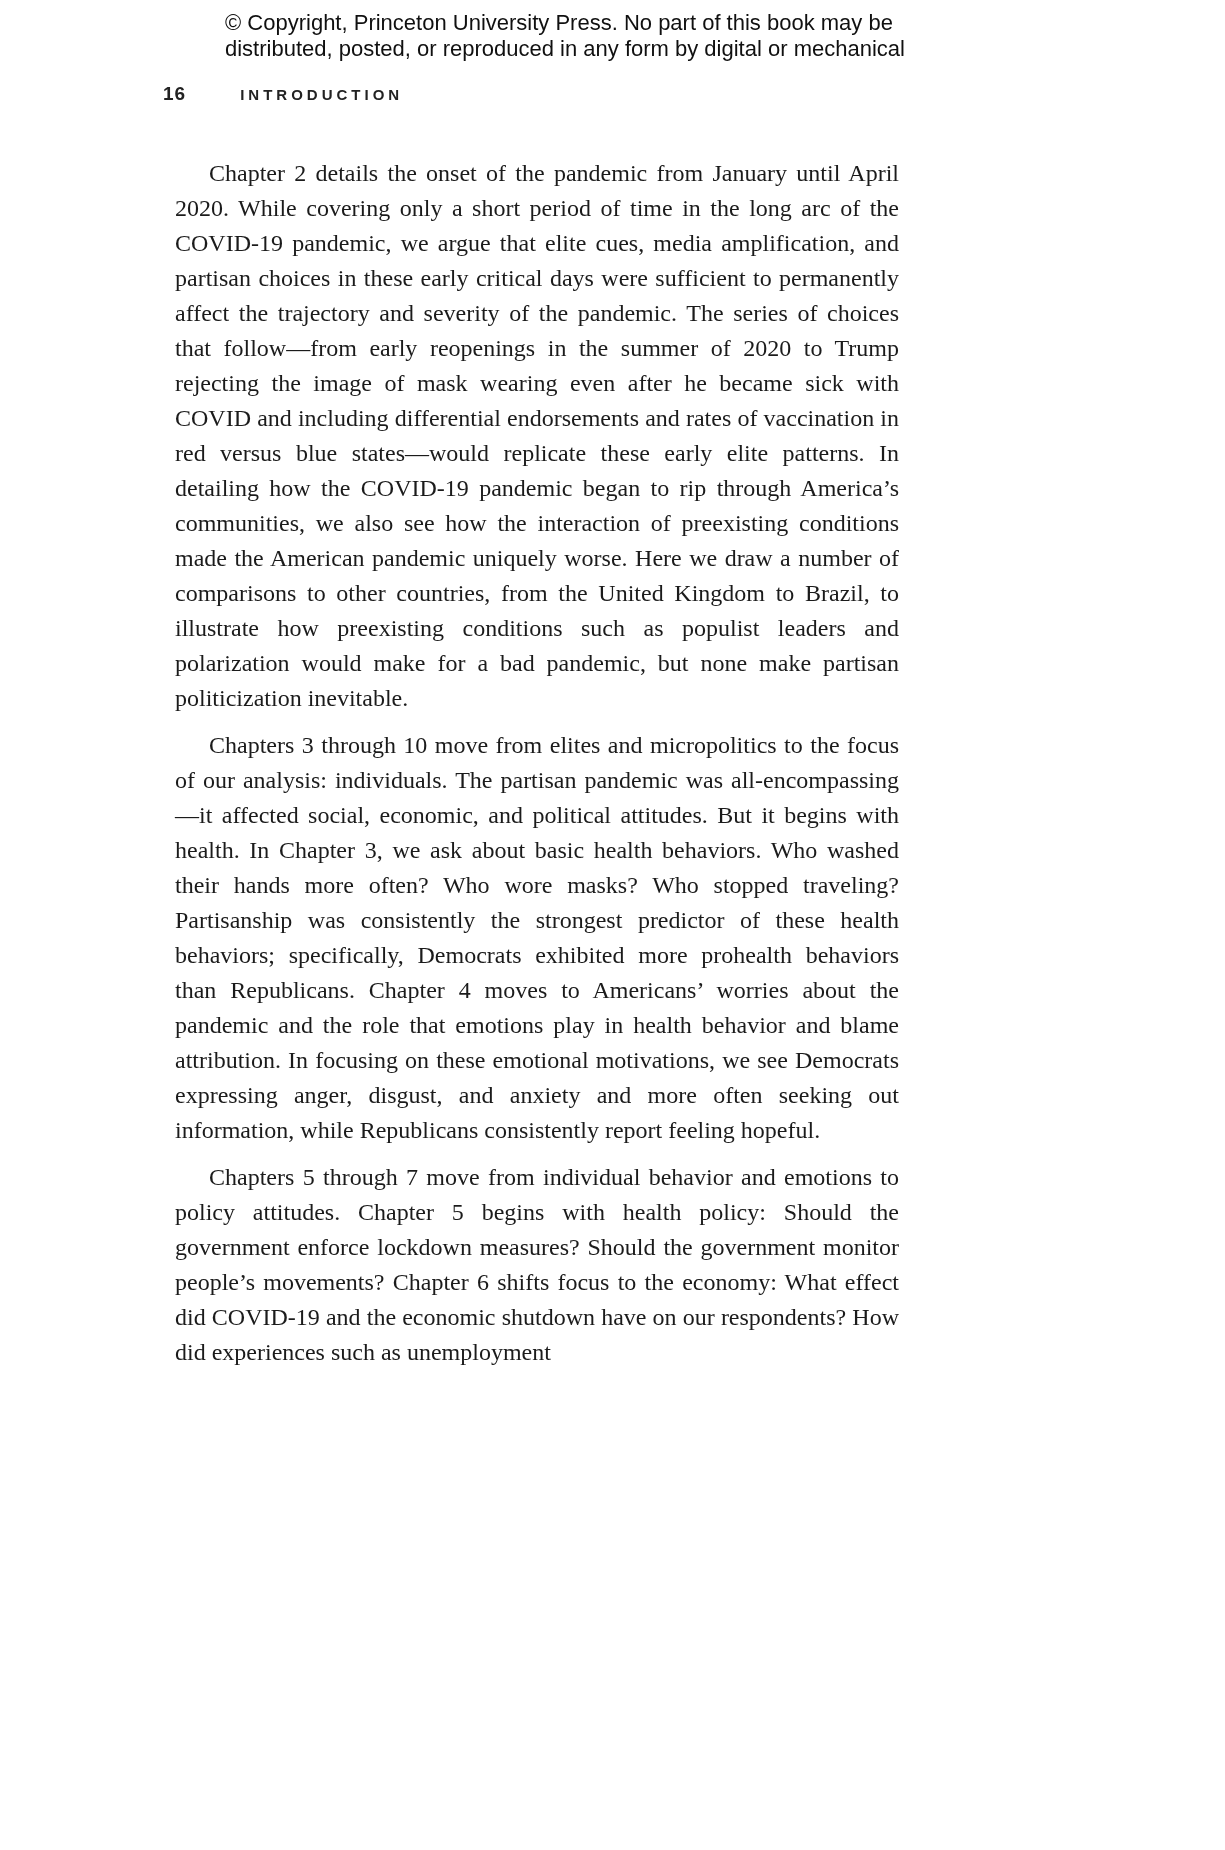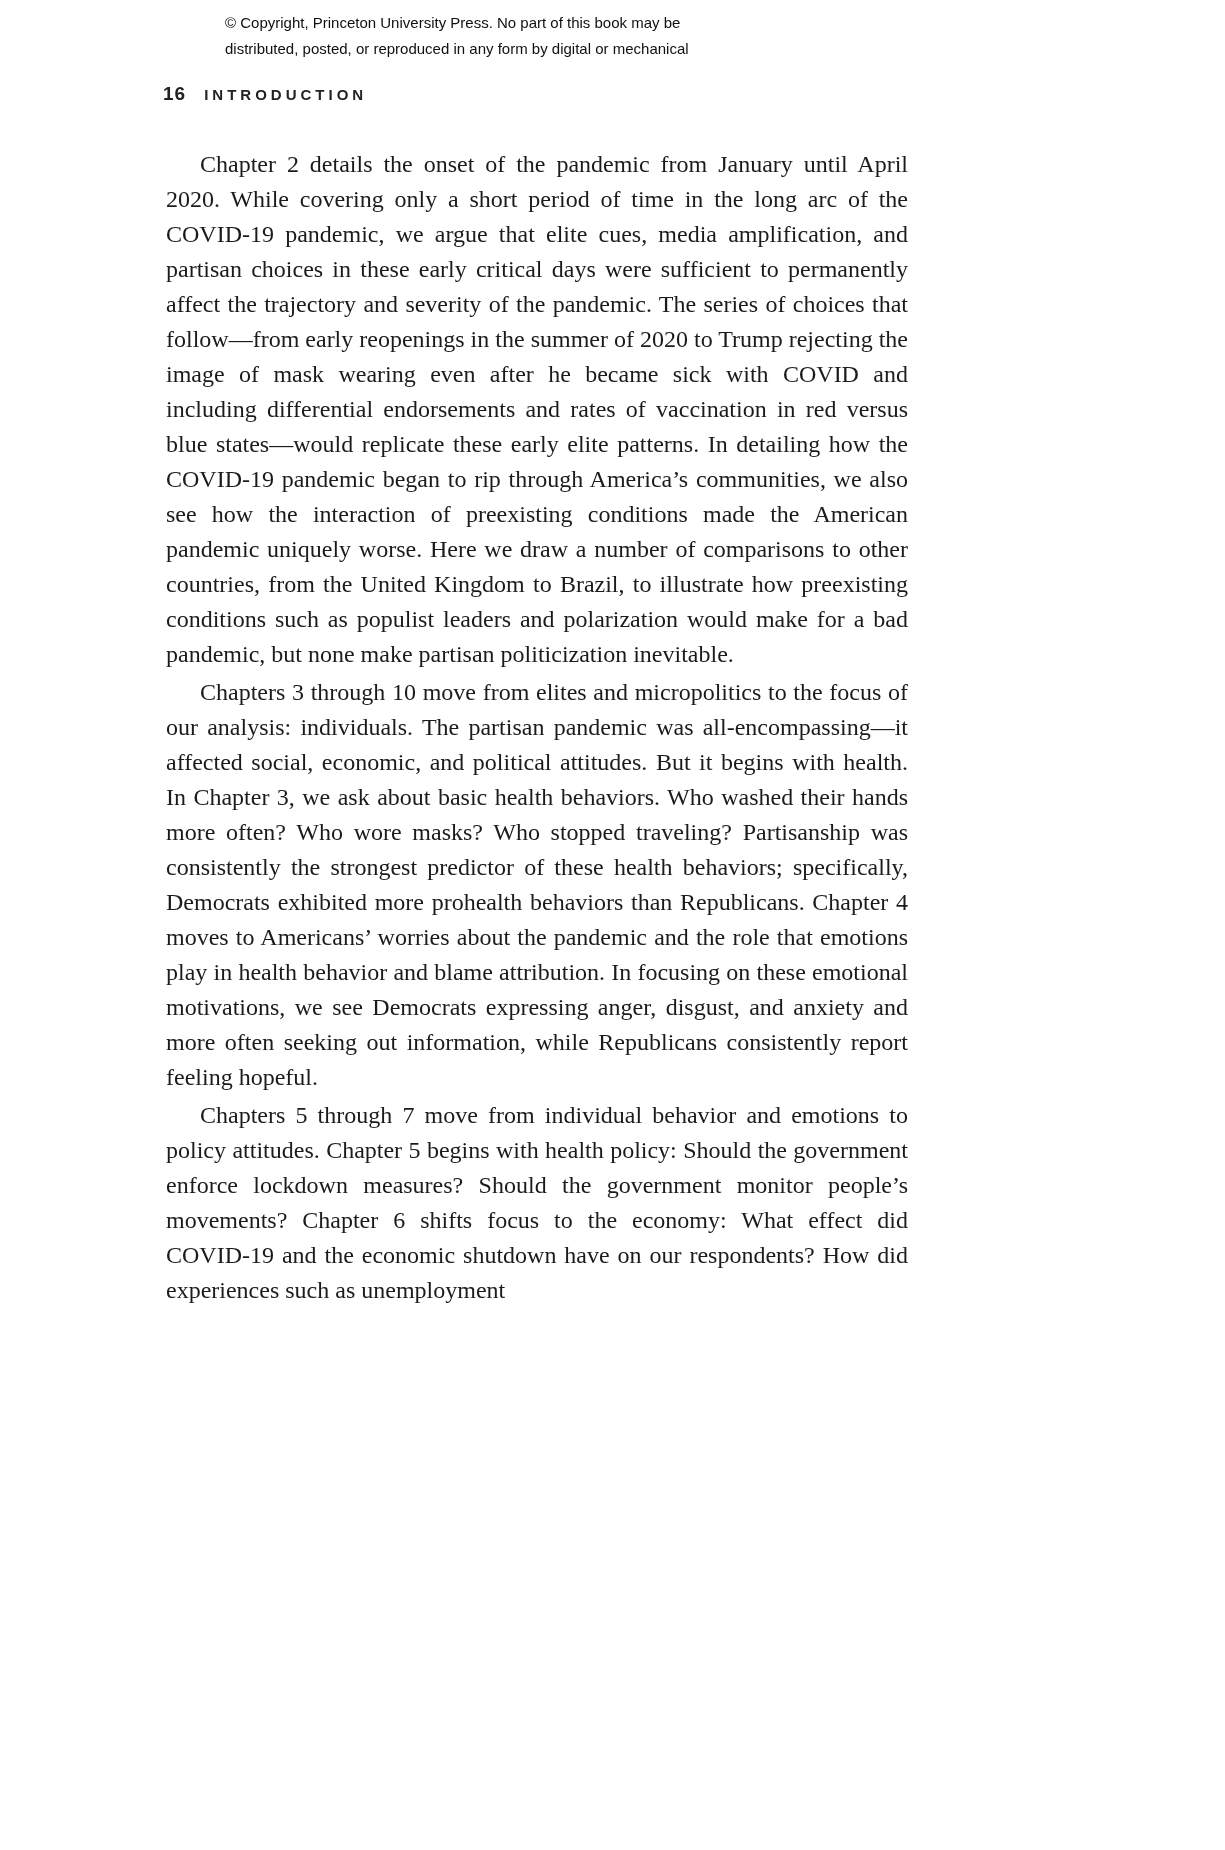--- a/index.html
+++ b/index.html
@@ -15,21 +15,21 @@
     width: 1225px;
     height: 1850px;
     background: #ffffff;
     color: #1b1b1b;
   }
   .copyright {
     position: absolute;
     left: 225px;
     top: 10px;
     font-family: "Liberation Sans", sans-serif;
-    font-size: 15px;
+    font-size: 22px;
     line-height: 26px;
     color: #101010;
   }
   .running-header {
     position: absolute;
     left: 163px;
     top: 83px;
     font-family: "Liberation Sans", sans-serif;
     color: #222222;
     white-space: nowrap;
@@ -39,36 +39,37 @@
     font-size: 19px;
     letter-spacing: 1px;
     margin-right: 18px;
     display: inline-block;
   }
   .section-title {
     font-size: 15px;
     font-weight: bold;
     letter-spacing: 4px;
     display: inline-block;
+    margin-left: 36px;
   }
   .body-text {
     position: absolute;
     left: 163px;
     top: 144px;
     width: 748px;
     font-family: "Liberation Serif", "DejaVu Serif", serif;
     font-size: 24px;
     line-height: 35px;
     text-align: justify;
     color: #1b1b1b;
     hyphens: auto;
     -webkit-hyphens: auto;
   }
   .body-text p {
-    margin: 3px;
+    margin: 12px;
     padding: 0;
     text-indent: 34px;
   }
   .page-footer {
     position: absolute;
     left: 0;
     top: 1500px;
     width: 1225px;
     text-align: center;
     font-family: "Liberation Sans", sans-serif;

